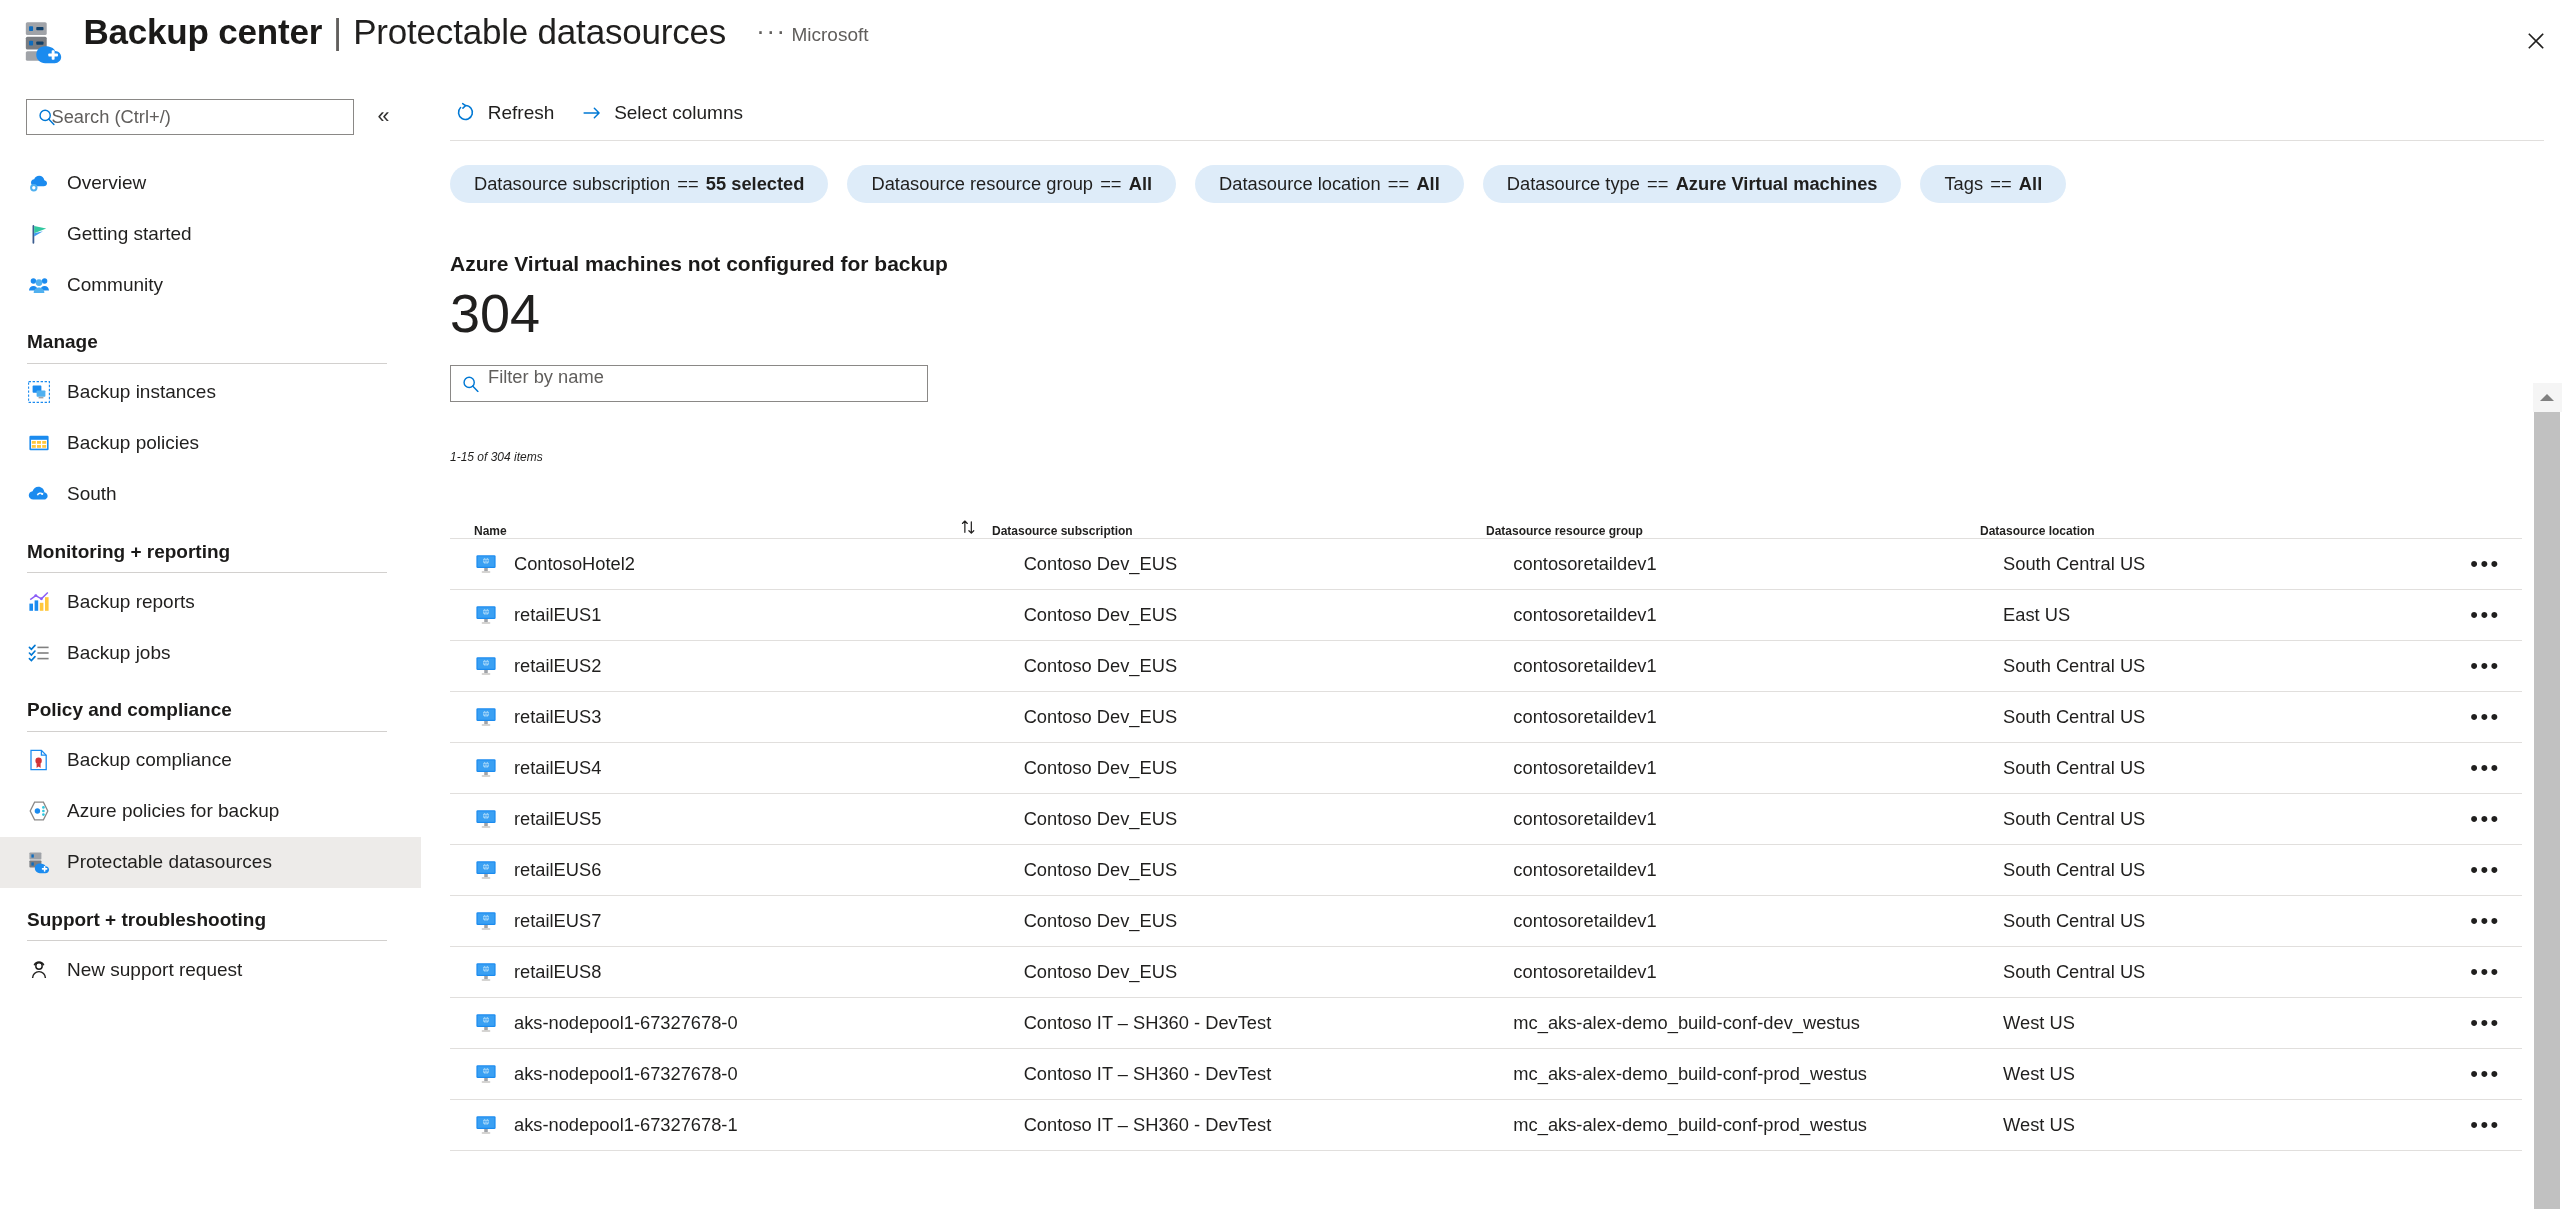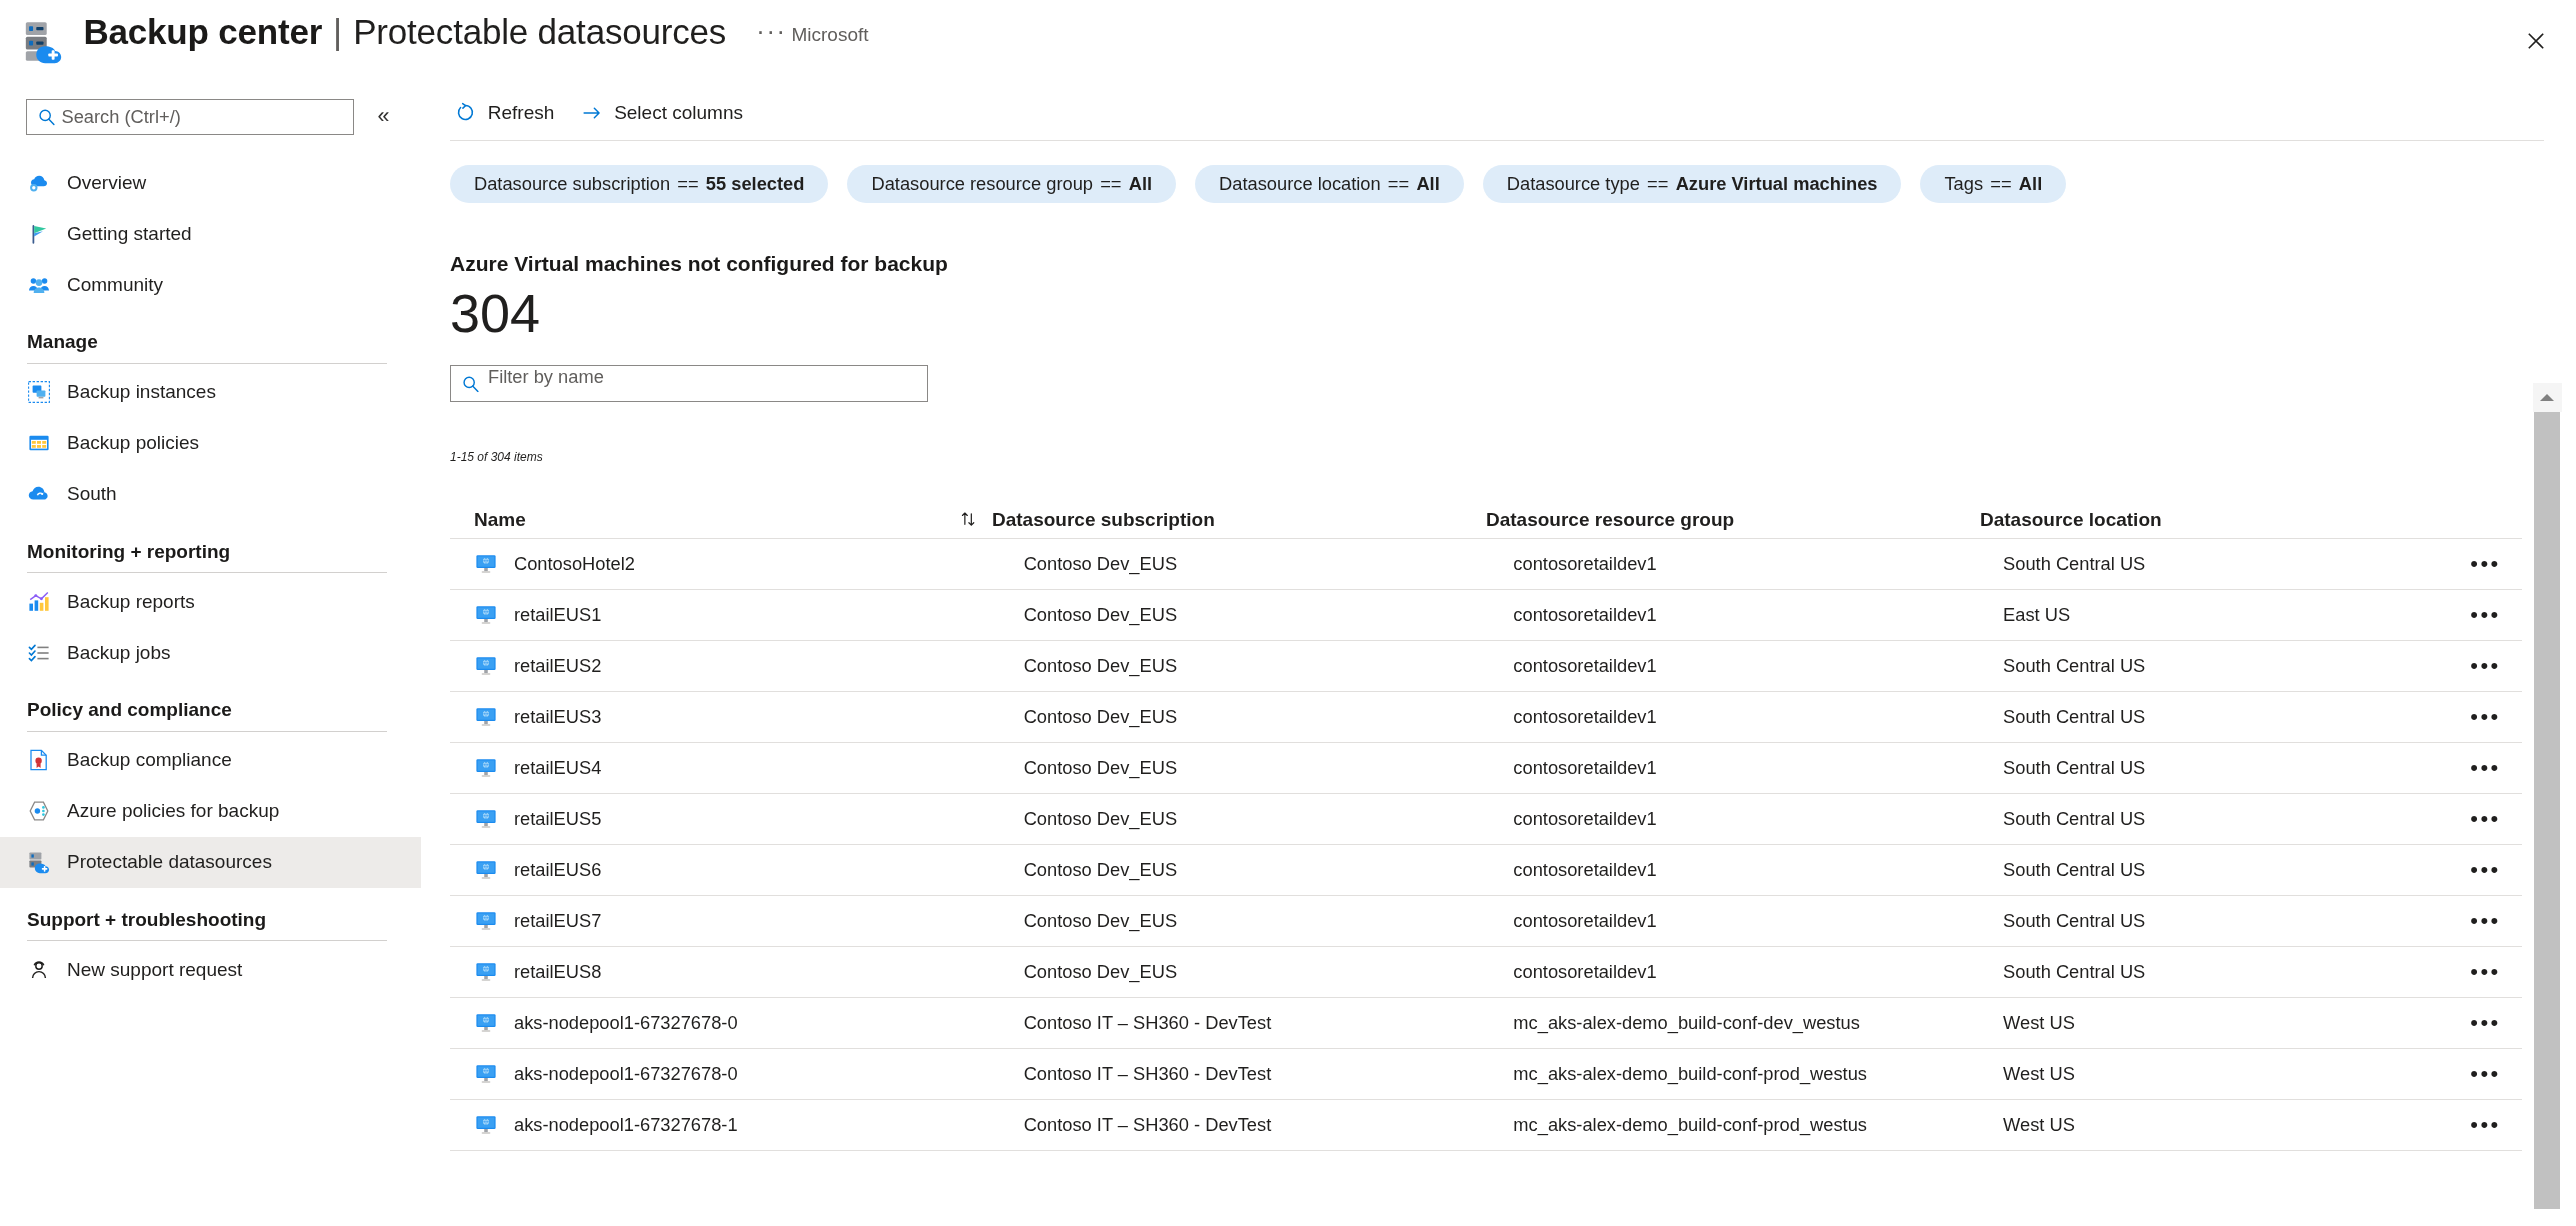--- a/index.html
+++ b/index.html
@@ -100,21 +100,21 @@
     margin-bottom: 22px;
   }
   .search-box {
     position: relative;
     width: 328px;
     height: 36px;
     border: 0.8px solid #8a8886;
     background: #fff;
     display: flex;
     align-items: center;
-    padding-left: 35px;
+    padding-left: 25px;
   }
   .search-box .mag {
     position: absolute;
     left: 11px; top: 50%;
     transform: translateY(-50%);
     width: 17.5px; height: 17.5px;
   }
   .search-box input {
     border: none; outline: none;
     font-size: 18.3px;
@@ -270,23 +270,23 @@
     font-style: italic;
   }
 
   
   .tbl {
     margin-top: 37px;
     width: 2072px;
   }
   .tbl-head {
     display: flex;
-    align-items: center;
+    align-items: flex-end;
     height: 38px;
-    font-size: 19px;
+    font-size: 12px;
     font-weight: 600;
     color: #201f1e;
     border-bottom: 0.8px solid #e1dfdd;
   }
   .tbl-row {
     display: flex;
     align-items: center;
     height: 51px;
     font-size: 18.3px;
     color: #201f1e;

